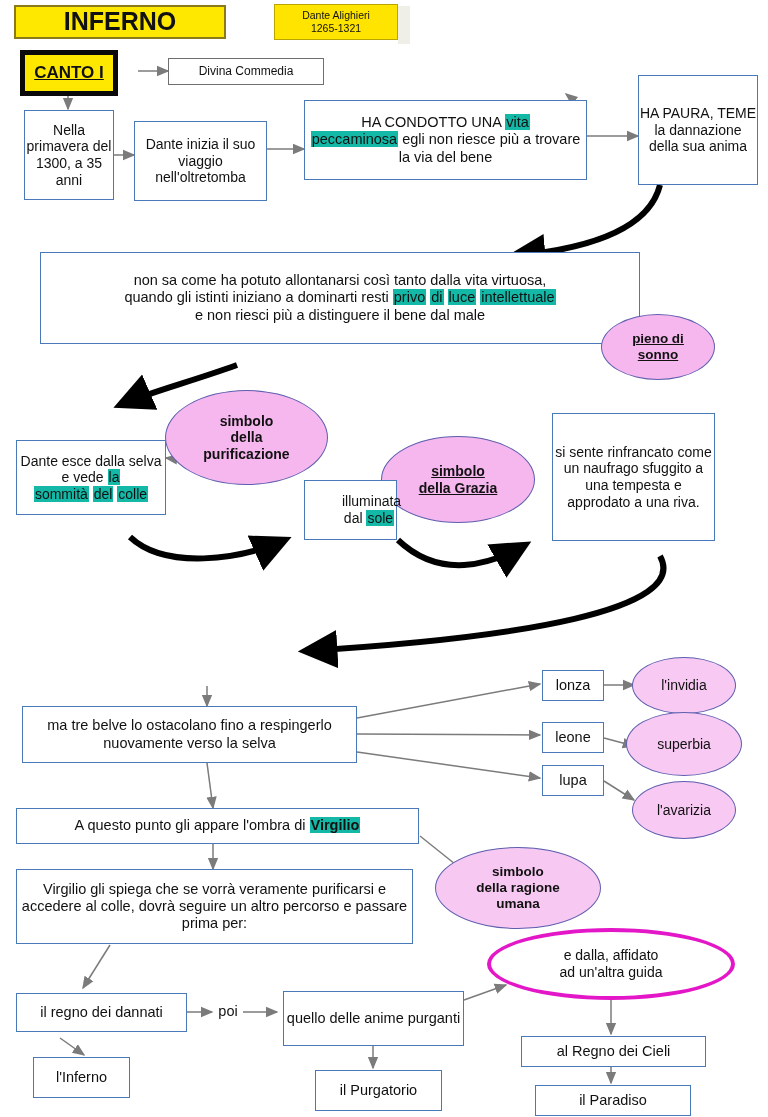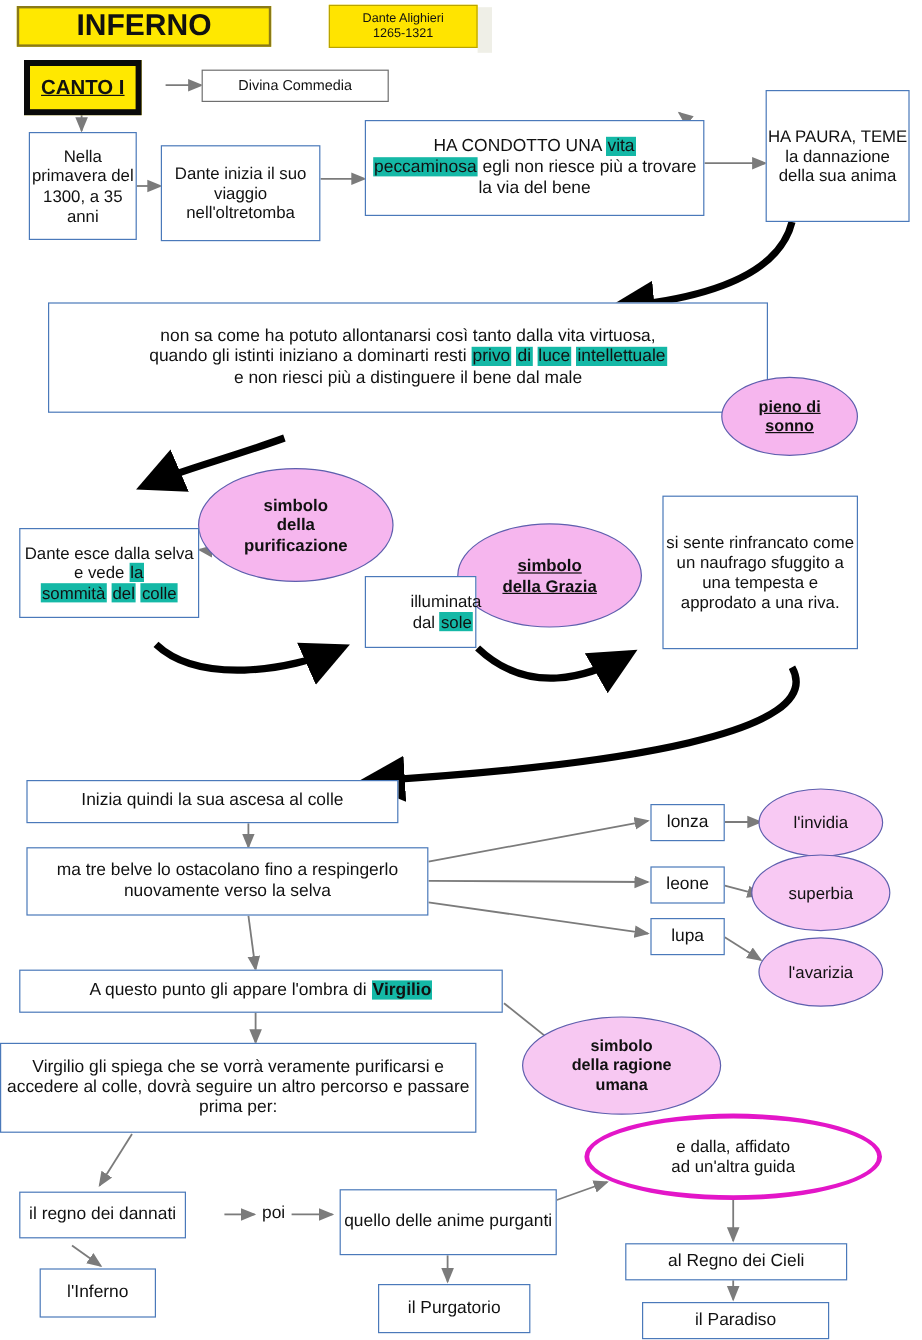--- a/index.html
+++ b/index.html
@@ -243,23 +243,20 @@
 
   <div class="node ellipse" style="left:381px; top:436px; width:154px; height:87px; flex-direction:column; font-size:14px; z-index:4;">
     <span class="u">simbolo</span>
     <span class="u">della Grazia</span>
   </div>
 
   <div class="node box" style="left:552px; top:413px; width:163px; height:128px; font-size:14px;">
     <span class="txt">si sente rinfrancato come un naufrago sfuggito a una tempesta e approdato a una riva.</span>
   </div>
 
-  <div class="node box" style="left:22px; top:650px; width:310px; height:36px; font-size:14.5px;">
-    <span class="txt">Inizia quindi la sua ascesa al colle</span>
-  </div>
 
   <div class="node box" style="left:22px; top:706px; width:335px; height:57px; font-size:14.5px;">
     <span class="txt">ma tre belve lo ostacolano fino a respingerlo nuovamente verso la selva</span>
   </div>
 
   <div class="node box" style="left:542px; top:670px; width:62px; height:31px; font-size:14.5px;">
     <span class="txt">lonza</span>
   </div>
   <div class="node box" style="left:542px; top:722px; width:62px; height:31px; font-size:14.5px;">
     <span class="txt">leone</span>
@@ -281,30 +278,30 @@
   <div class="node box" style="left:16px; top:808px; width:403px; height:36px; font-size:14.5px;">
     <span class="txt"><span>A questo punto gli appare l'ombra di </span><span class="hl hl-strong">Virgilio</span></span>
   </div>
 
   <div class="node ellipse ellipse-light" style="left:435px; top:847px; width:166px; height:82px; flex-direction:column; font-size:13.5px; z-index:4;">
     <span>simbolo</span>
     <span>della ragione</span>
     <span>umana</span>
   </div>
 
-  <div class="node box" style="left:0; top:869px; width:397px; height:75px; font-size:14.5px;">
+  <div class="node box" style="left:16px; top:869px; width:397px; height:75px; font-size:14.5px;">
     <span class="txt">Virgilio gli spiega che se vorrà veramente purificarsi e accedere al colle, dovrà seguire un altro percorso e passare prima per:</span>
   </div>
 
   <div class="node ellipse-magenta node" style="left:487px; top:928px; width:248px; height:72px; flex-direction:column; z-index:6;">
     <span>e dalla, affidato</span>
     <span>ad un'altra guida</span>
   </div>
 
-  <div class="node box" style="left:16px; top:993px; width:139px; height:39px; font-size:14.5px;">
+  <div class="node box" style="left:16px; top:993px; width:171px; height:39px; font-size:14.5px;">
     <span class="txt">il regno dei dannati</span>
   </div>
 
   <div class="node" style="left:211px; top:1000px; width:34px; height:24px; font-size:14.5px;">
     <span class="txt">poi</span>
   </div>
 
   <div class="node box" style="left:283px; top:991px; width:181px; height:55px; font-size:14.5px;">
     <span class="txt">quello delle anime purganti</span>
   </div>

